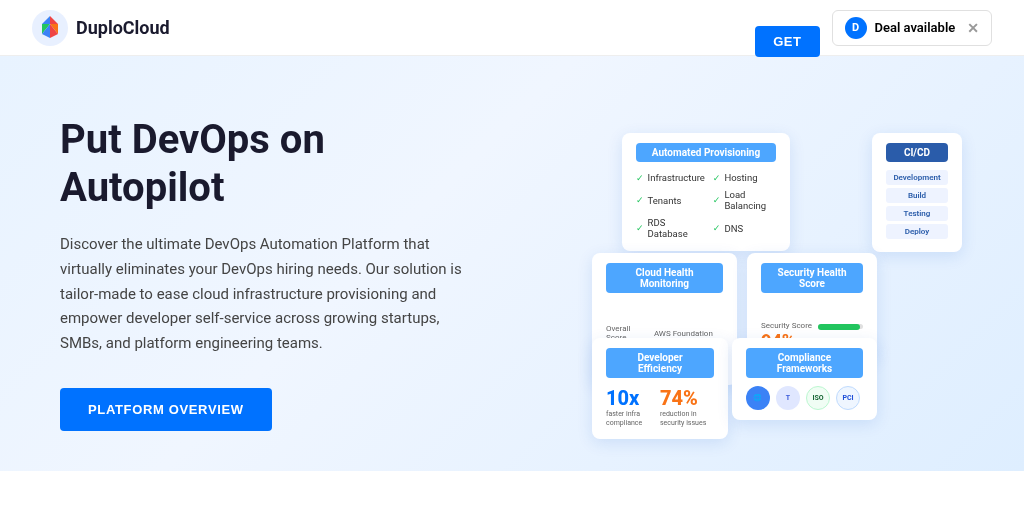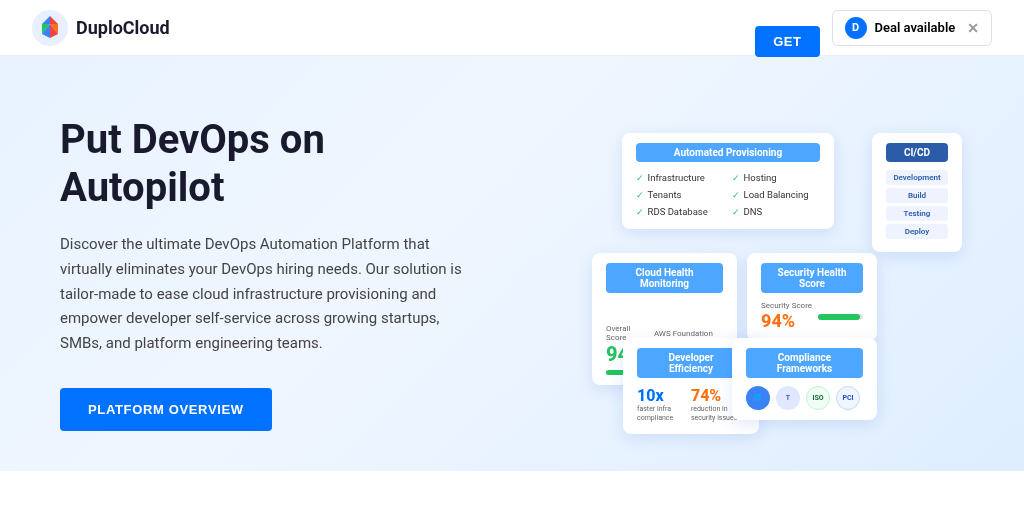--- a/index.html
+++ b/index.html
@@ -65,43 +65,43 @@
     }
     .dash-card-title {
       background: #4da6ff; color: #fff; border-radius: 4px;
       padding: 4px 10px; font-size: 10px; font-weight: 700; text-align: center; margin-bottom: 8px;
     }
     .dash-card-title.cicd { background: #2a5caa; }
     .check-row { display: flex; align-items: center; gap: 4px; margin: 2px 0; color: #333; font-size: 9.5px; }
     .check-icon { color: #22c55e; font-size: 9px; }
 
     
-    .card-auto-prov { top: 10px; left: 60px; width: 212px; }
+    .card-auto-prov { top: 10px; left: 60px; width: 168px; }
     .prov-grid { display: grid; grid-template-columns: 1fr 1fr; gap: 2px 8px; }
 
     
     .card-cicd { top: 10px; right: 0px; width: 90px; }
     .cicd-item { background: #eef3ff; border-radius: 3px; padding: 3px 6px; font-size: 8px; color: #2a5caa; margin: 3px 0; text-align: center; font-weight: 600; }
 
     
     .card-cloud { top: 130px; left: 30px; width: 145px; }
     .score-large { font-size: 20px; font-weight: 800; color: #22c55e; }
     .score-label { font-size: 8px; color: #666; }
     .progress-bar-wrap { background: #e0e0e0; border-radius: 4px; height: 5px; width: 100%; margin-top: 4px; }
     .progress-bar-fill { background: #22c55e; height: 100%; border-radius: 4px; }
 
     
     .card-security { top: 130px; left: 185px; width: 130px; }
     .gauge-wrap { display: flex; align-items: center; gap: 6px; }
     .gauge-score { font-size: 18px; font-weight: 800; color: #f97316; }
 
     
-    .card-dev { top: 215px; left: 30px; width: 136px; margin-left: 31px; }
+    .card-dev { top: 215px; left: 30px; width: 136px; }
     .metric-row { display: flex; gap: 8px; margin-top: 4px; }
-    .metric-val { font-size: 16px; font-weight: 800; color: #0072ff; }
+    .metric-val { font-size: 20px; font-weight: 800; color: #0072ff; }
     .metric-sub { font-size: 7px; color: #666; line-height: 1.3; }
 
     
     .card-compliance { top: 215px; left: 170px; width: 145px; }
     .compliance-logos { display: flex; gap: 6px; align-items: center; margin-top: 6px; }
     .compliance-logo {
       width: 24px; height: 24px; border-radius: 50%; display: flex; align-items: center; justify-content: center;
       font-size: 7px; font-weight: 700;
     }
 
@@ -202,21 +202,21 @@
                 <div class="progress-bar-fill" style="width:93%;background:#3b82f6;"></div>
               </div>
           </div>
         </div>
       </div>
 
       <div class="dash-card card-security">
         <div class="dash-card-title">Security Health Score</div>
         <div class="gauge-wrap">
           <div>
-            <div style="font-size:8px;color:#666;">Security Score</div>
+            <div style="font-size:8px;color:#666;margin-top:20px;">Security Score</div>
             <div class="gauge-score">94%</div>
           </div>
           <div style="flex:1;">
             <div class="progress-bar-wrap" style="margin-top:0;">
                 <div class="progress-bar-fill" style="width:94%;background:#22c55e;height:6px;"></div>
               </div>
           </div>
         </div>
       </div>
 

